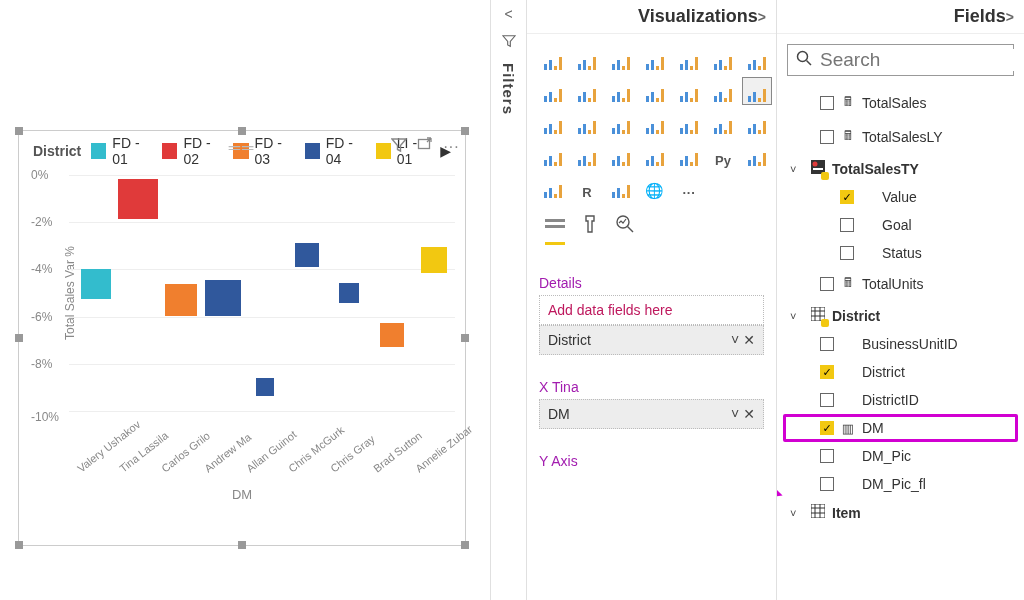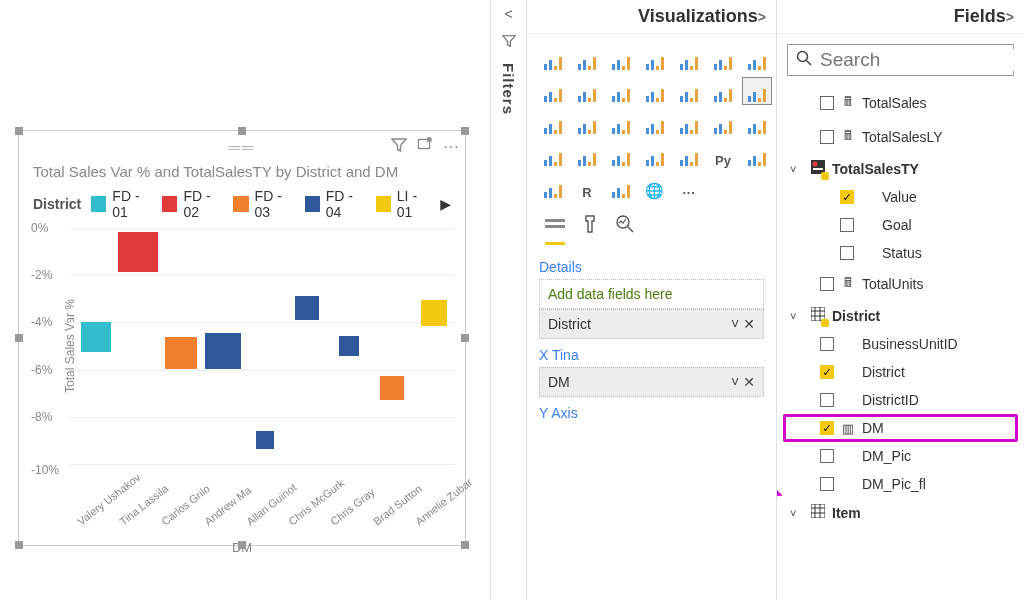--- a/index.html
+++ b/index.html
@@ -37,22 +37,22 @@
 .fields-panel{flex:1;min-width:230px;position:relative}
 .panel-head{display:flex;align-items:center;justify-content:flex-end;padding:6px 10px 6px 12px;font-size:18px;font-weight:600;color:#333;border-bottom:1px solid #eee}
 .panel-head .chev{font-size:14px;color:#666}
 .viz-icons{display:grid;grid-template-columns:repeat(7,28px);grid-auto-rows:26px;gap:6px;padding:12px 12px 8px 12px}
 .viz-icons .vi{display:inline-flex;align-items:flex-end;justify-content:center;font-size:15px;color:#555;cursor:pointer}
 .viz-icons .vi.sel{outline:1px solid #888;background:#f0f0f0}
 .mode-tabs{display:flex;gap:18px;padding:6px 14px 0 18px;align-items:center}
 .mode-tabs .mt{font-size:18px;color:#555;padding-bottom:6px;cursor:pointer}
 .mode-tabs .mt.active{border-bottom:3px solid #f2c811}
 .wells{padding:6px 12px 12px 12px;font-size:14px;color:#555;overflow:auto;position:relative}
-.well-label{margin:8px 0 4px 0;color:#3b82f6}
-.well{border:1px dotted #bbb;padding:6px 8px;min-height:28px;display:flex;align-items:center;justify-content:space-between;background:#fff;color:#4d7c0f}
+.well-label{margin:24px 0 4px 0;color:#a21caf}
+.well{border:1px dotted #bbb;padding:6px 8px;min-height:28px;display:flex;align-items:center;justify-content:space-between;background:#fff;color:#be185d}
 .well.filled{background:#ededed;color:#333}
 .well .wx{display:flex;gap:4px;align-items:center;color:#444}
 
 .search-box{margin:10px;border:1px solid #999;display:flex;align-items:center;padding:4px 8px;gap:8px}
 .search-box input{border:none;outline:none;font-size:19px;flex:1}
 .field-tree{padding:0 6px 10px 6px;font-size:14px;overflow:auto;max-height:520px}
 .frow{display:flex;align-items:center;gap:6px;padding:3px 4px;cursor:pointer;border:3px solid transparent}
 .frow .cb{width:14px;height:14px;border:1px solid #666;display:inline-flex;align-items:center;justify-content:center;font-size:11px;background:#fff}
 .frow .cb.on{background:#f2c811;border-color:#f2c811;color:#000}
 .frow .ic{width:16px;text-align:center;color:#444;font-size:13px;position:relative;display:inline-block}
@@ -82,21 +82,20 @@
     <div class="viz-toolbar">
       <span><svg width="16" height="16" viewBox="0 0 16 16">
             <path d="M1 2h14l-5.5 6.5V14l-3-1.5V8.5z" fill="none" stroke="#888" stroke-width="1.4"></path>
           </svg></span>
       <span><svg width="16" height="16" viewBox="0 0 16 16">
             <rect x="1.5" y="2.5" width="11" height="9" fill="none" stroke="#888" stroke-width="1.3"></rect>
             <path d="M10 5l4-4M14 1v4M14 1h-4" fill="none" stroke="#888" stroke-width="1.3"></path>
           </svg></span>
       <span>···</span>
     </div>
-    <div class="viz-title">Total Sales Var % and TotalSalesTY by District and DM</div>
     <div class="legend-row" id="legend-row">
       <span class="legend-label">District</span>
     <span class="sw" style="background: rgb(51, 188, 205);"></span>
         <span>FD - 01</span>
         <span class="sw" style="background: rgb(224, 58, 58);"></span>
         <span>FD - 02</span>
         <span class="sw" style="background: rgb(240, 127, 46);"></span>
         <span>FD - 03</span>
         <span class="sw" style="background: rgb(48, 88, 156);"></span>
         <span>FD - 04</span>

